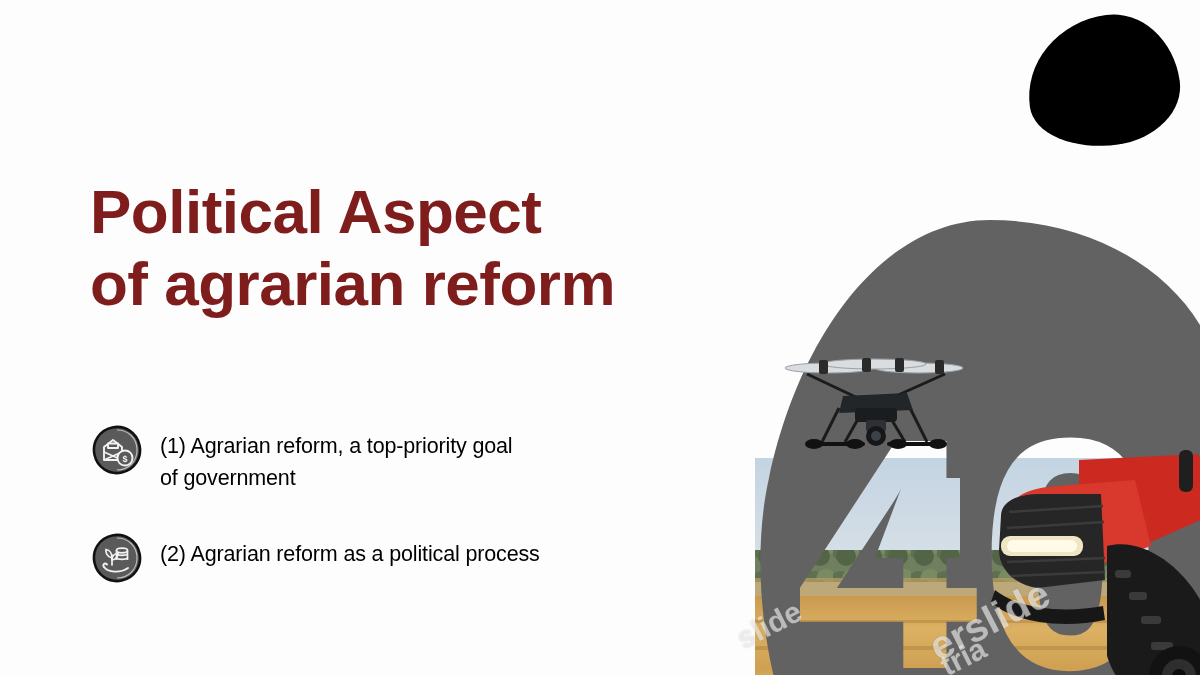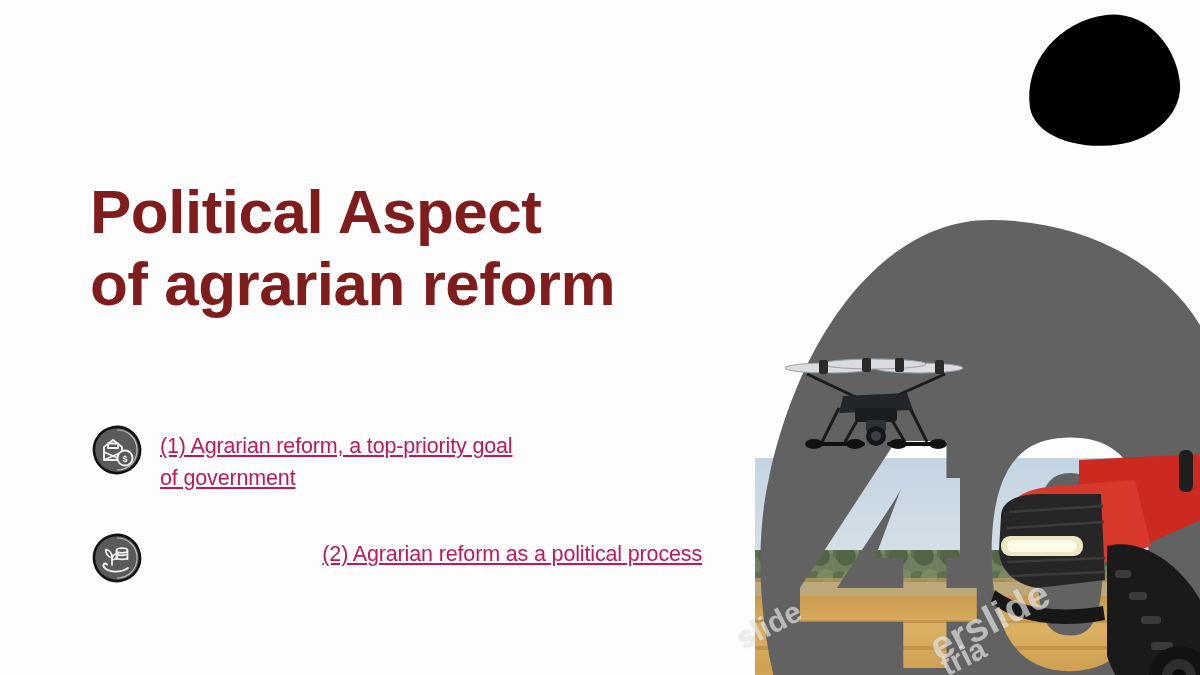--- a/index.html
+++ b/index.html
@@ -64,40 +64,39 @@
     position: absolute;
     left: 92px;
     top: 424px;
     width: 610px;
   }
   .bullet {
     display: flex;
     align-items: flex-start;
     margin-bottom: 38px;
   }
-  .bullet:last-child { margin-bottom: 0; justify-content: space-between; }
+  .bullet:last-child { margin-bottom: 0; }
 
   .bullet-icon {
     position: relative;
     flex: 0 0 auto;
     width: 50px;
     height: 50px;
     margin-right: 18px;
     margin-top: 1px;
   }
   .bullet-icon svg { display: block; }
 
   .bullet-text {
     font-size: 21.5px;
     line-height: 1.47;
-    color: #be185d;
+    color: #000000;
     letter-spacing: -0.15px;
     padding-top: 7px;
     white-space: pre-line;
-    text-decoration: underline;
   }
 
   
   .watermark {
     position: absolute;
     font-family: "Liberation Sans", sans-serif;
     font-weight: 700;
     color: rgba(255,255,255,0.55);
     text-shadow: 0 0 2px rgba(120,120,120,0.35);
     transform: rotate(-27deg);

